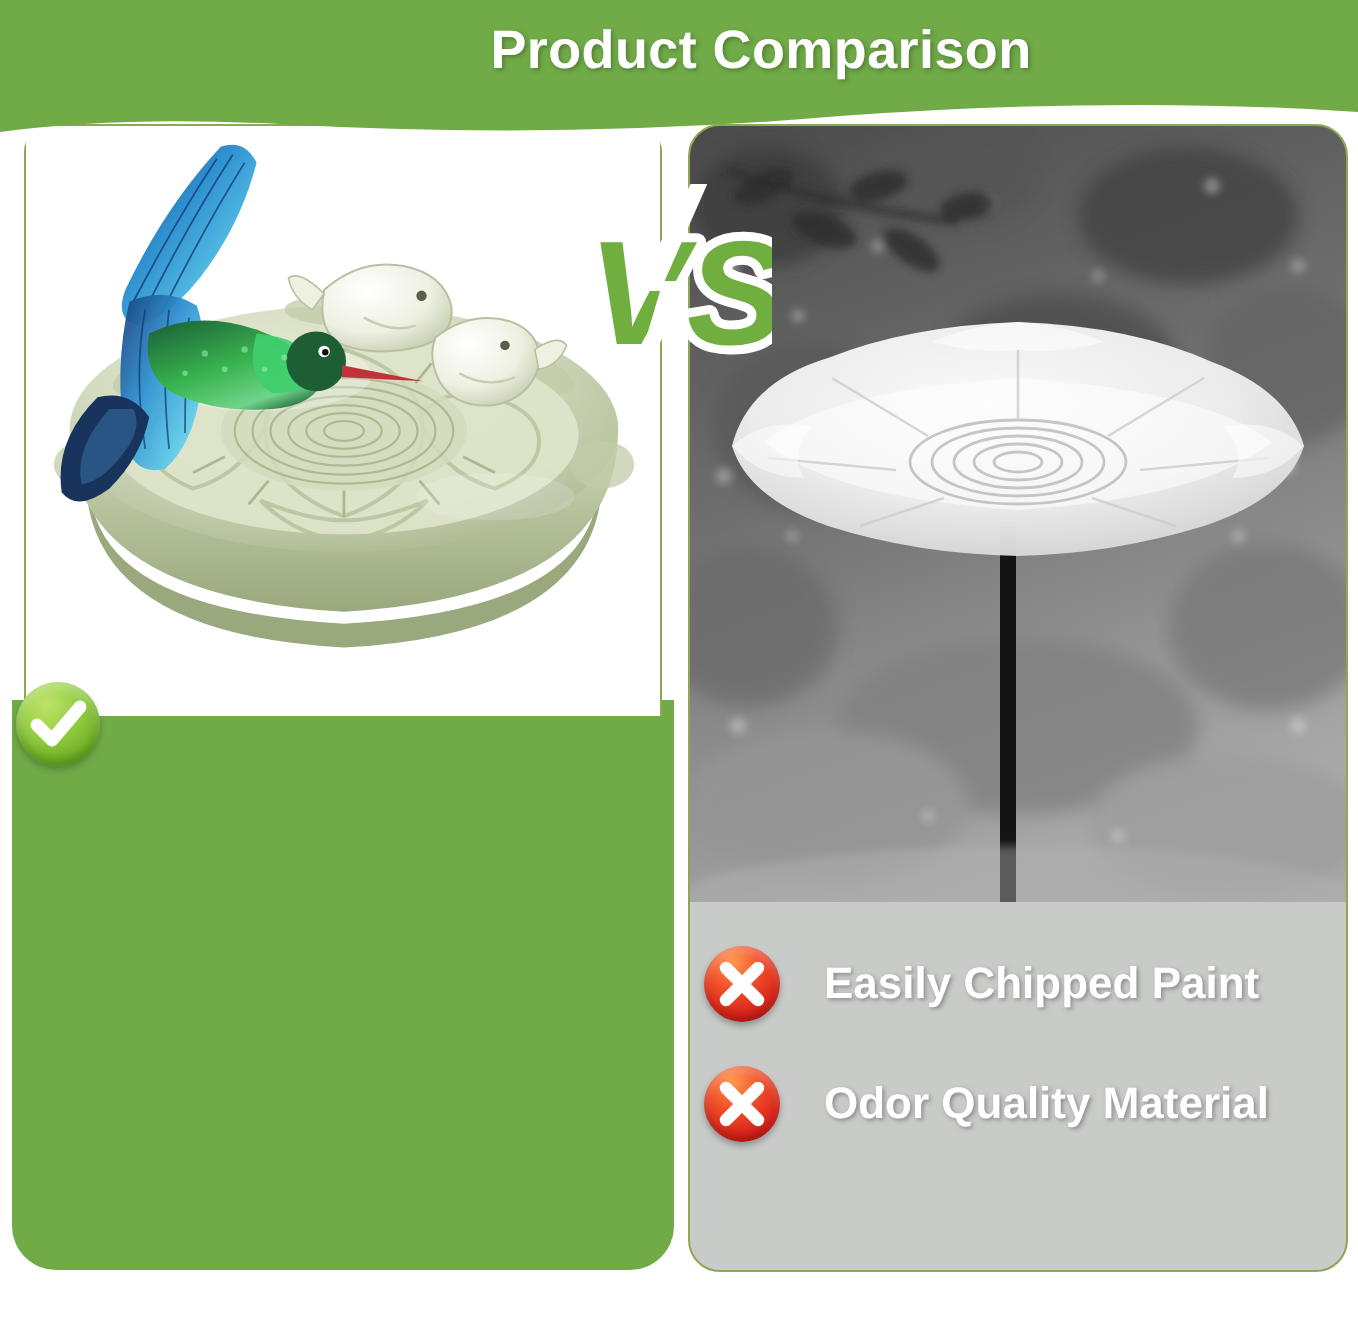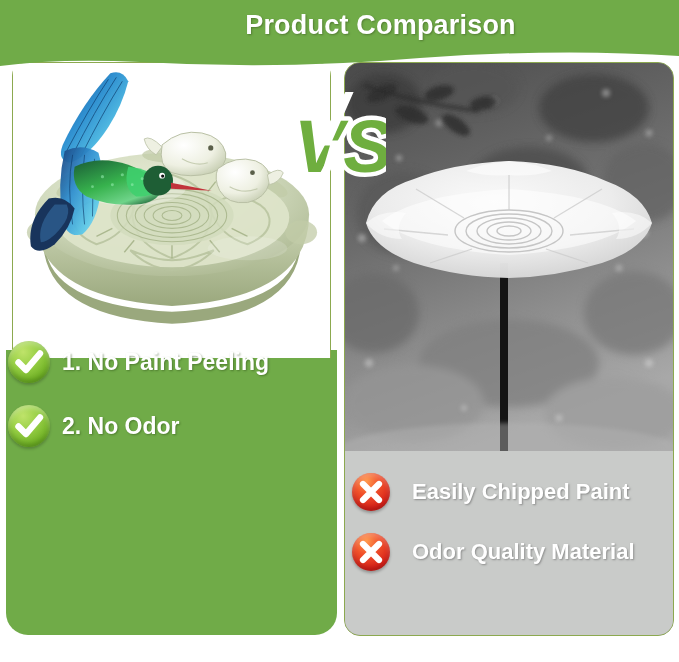--- a/index.html
+++ b/index.html
@@ -470,29 +470,20 @@
     </svg>
   </div>
 
   <div class="pros-list">
     <div class="pro-row">
       <span class="badge check">
         <svg viewBox="0 0 42 42">
           <path d="M10.5 21.5 L18 29 L32 12.5" fill="none" stroke="#ffffff" stroke-width="6.4" stroke-linecap="round" stroke-linejoin="round"></path>
         </svg>
       </span>
-      <span class="pro-label">1. No Paint Peeling</span>
-    </div>
-    <div class="pro-row">
-      <span class="badge check">
-        <svg viewBox="0 0 42 42">
-          <path d="M10.5 21.5 L18 29 L32 12.5" fill="none" stroke="#ffffff" stroke-width="6.4" stroke-linecap="round" stroke-linejoin="round"></path>
-        </svg>
-      </span>
-      <span class="pro-label">2. No Odor</span>
     </div>
   </div>
 
   <div class="cons-list">
     <div class="con-row">
       <span class="badge cross">
         <svg viewBox="0 0 38 38">
           <path d="M11 11 L27 27 M27 11 L11 27" fill="none" stroke="#ffffff" stroke-width="6.2" stroke-linecap="round"></path>
         </svg>
       </span>

